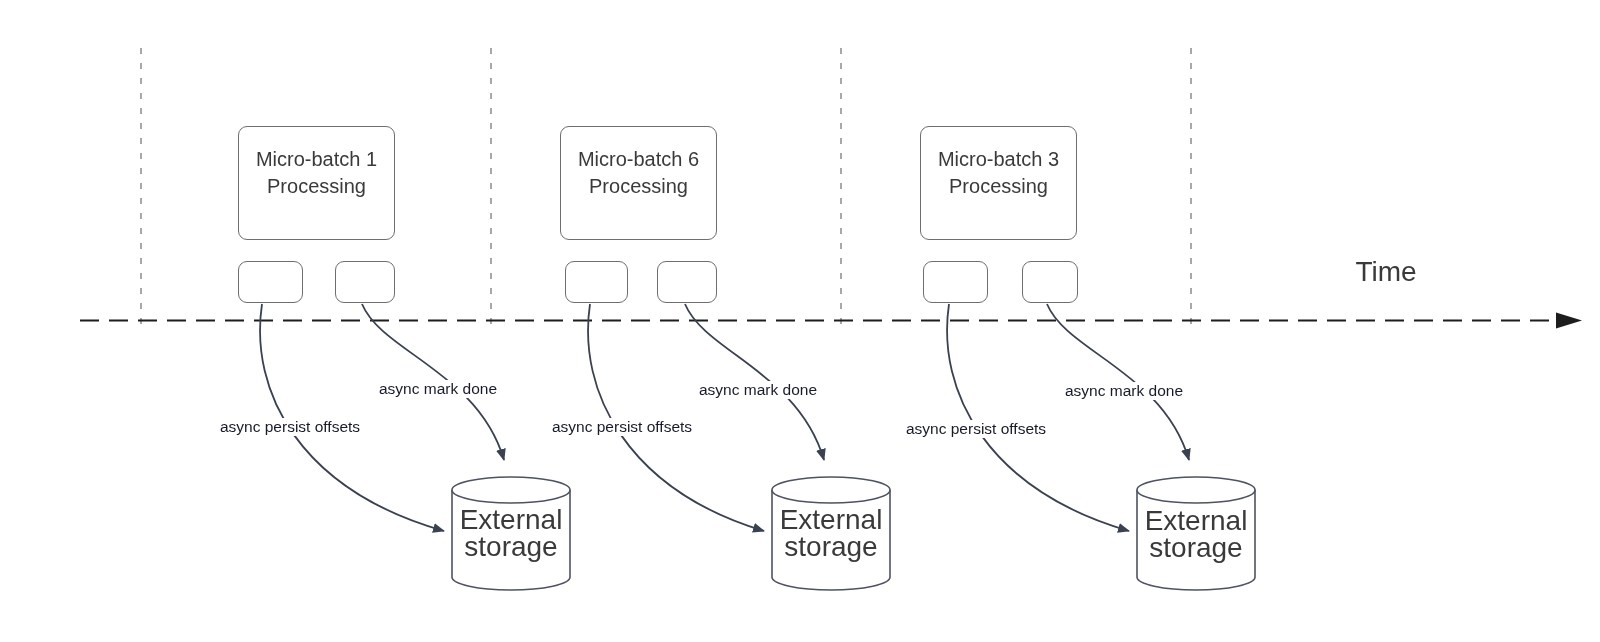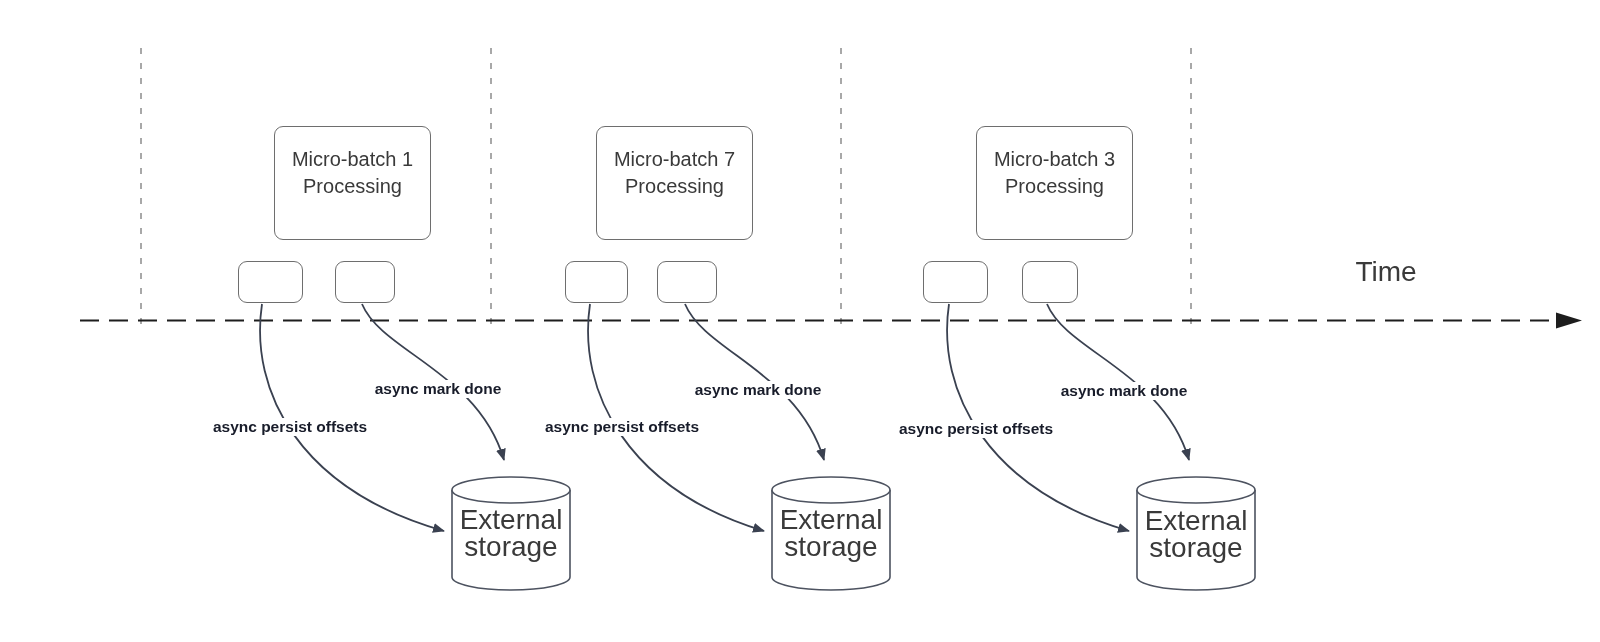--- a/index.html
+++ b/index.html
@@ -12,29 +12,29 @@
   .axis{stroke:var(--axis,#1d1d1d);stroke-width:2;stroke-dasharray:19 10;fill:none;}
   .axis-head{fill:var(--axis,#1d1d1d);stroke:none;}
   .curve{stroke:var(--arrow,#3a4150);stroke-width:1.8;fill:none;}
   .arrowhead{fill:var(--arrow,#3a4150);}
   .cyl{fill:#ffffff;stroke:var(--cyl,#4d5360);stroke-width:1.6;}
   .proc-box{
     position:absolute;width:157px;height:114px;top:126px;box-sizing:border-box;
     border:1.4px solid var(--border,#6e6e6e);border-radius:9px;background:#fff;
     display:flex;flex-direction:column;align-items:center;justify-content:center;
     padding-bottom:20px;font-size:20px;line-height:27px;color:var(--boxtext,#3a3a3a);
-    text-align:center;z-index:1;margin-left:36px;
+    text-align:center;z-index:1;
   }
   .small-box{
     position:absolute;top:261px;height:42px;box-sizing:border-box;background:#fff;
     border:1.4px solid var(--border,#6e6e6e);border-radius:9px;z-index:1;
   }
   .blabel{
     position:absolute;transform:translate(-50%,-50%);white-space:nowrap;
-    font-weight:bold;font-size:15.5px;color:var(--labeltext,#181c2a);
+    font-weight:normal;font-size:15.5px;color:var(--labeltext,#181c2a);
     background:#fff;padding:0 3px;z-index:2;
   }
   .storage-text{
     position:absolute;transform:translate(-50%,-50%);text-align:center;
     font-size:28px;line-height:27px;color:var(--boxtext,#3a3a3a);z-index:2;white-space:nowrap;
   }
   .time-label{
     position:absolute;transform:translate(-50%,-50%);font-size:28px;
     color:var(--boxtext,#3a3a3a);z-index:2;white-space:nowrap;
   }
@@ -89,33 +89,33 @@
   <div class="small-box" style="left:238px;width:65px;"></div>
   <div class="small-box" style="left:335px;width:60px;"></div>
   <div class="blabel" style="left:290px;top:427px;">async persist offsets</div>
   <div class="blabel" style="left:438px;top:389px;">async mark done</div>
   <div class="storage-text" style="left:511px;top:533px;">
     <div>External</div>
     <div>storage</div>
   </div>
 
   <div class="proc-box" style="left:560px;">
-    <span>Micro-batch 7</span>
+    <span>Micro-batch 6</span>
     <span>Processing</span>
   </div>
   <div class="small-box" style="left:565px;width:63px;"></div>
   <div class="small-box" style="left:657px;width:60px;"></div>
   <div class="blabel" style="left:622px;top:427px;">async persist offsets</div>
   <div class="blabel" style="left:758px;top:390px;">async mark done</div>
   <div class="storage-text" style="left:831px;top:533px;">
     <div>External</div>
     <div>storage</div>
   </div>
 
-  <div class="proc-box" style="left:940px;">
+  <div class="proc-box" style="left:920px;">
     <span>Micro-batch 3</span>
     <span>Processing</span>
   </div>
   <div class="small-box" style="left:923px;width:65px;"></div>
   <div class="small-box" style="left:1022px;width:56px;"></div>
   <div class="blabel" style="left:976px;top:429px;">async persist offsets</div>
   <div class="blabel" style="left:1124px;top:391px;">async mark done</div>
   <div class="storage-text" style="left:1196px;top:534px;">
     <div>External</div>
     <div>storage</div>

